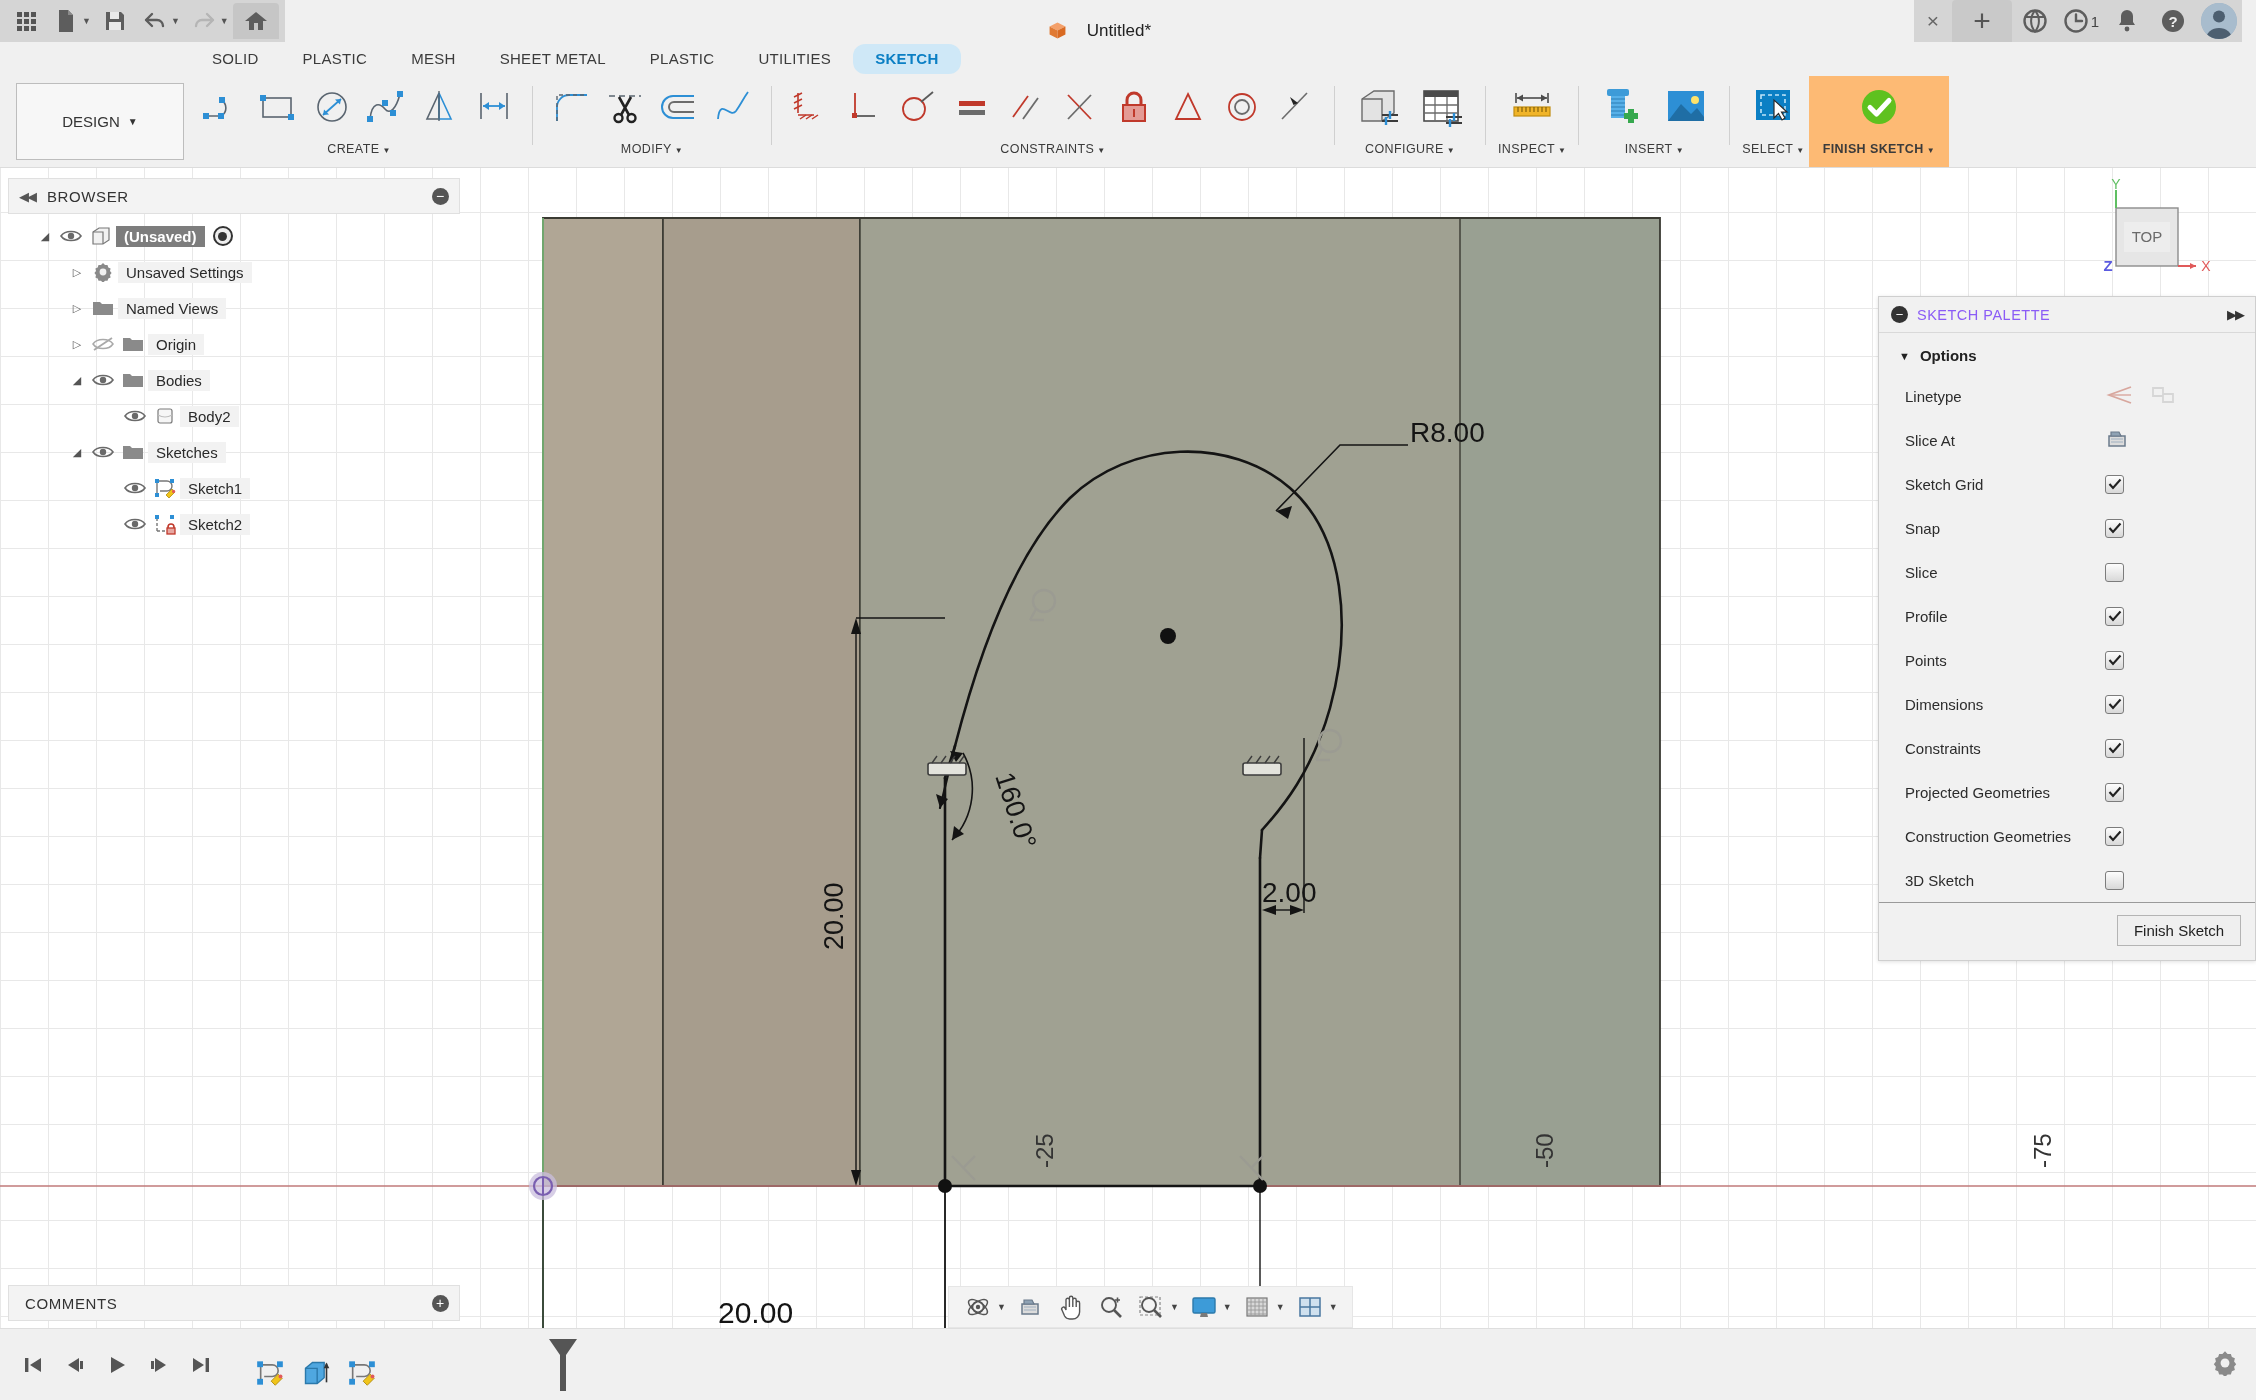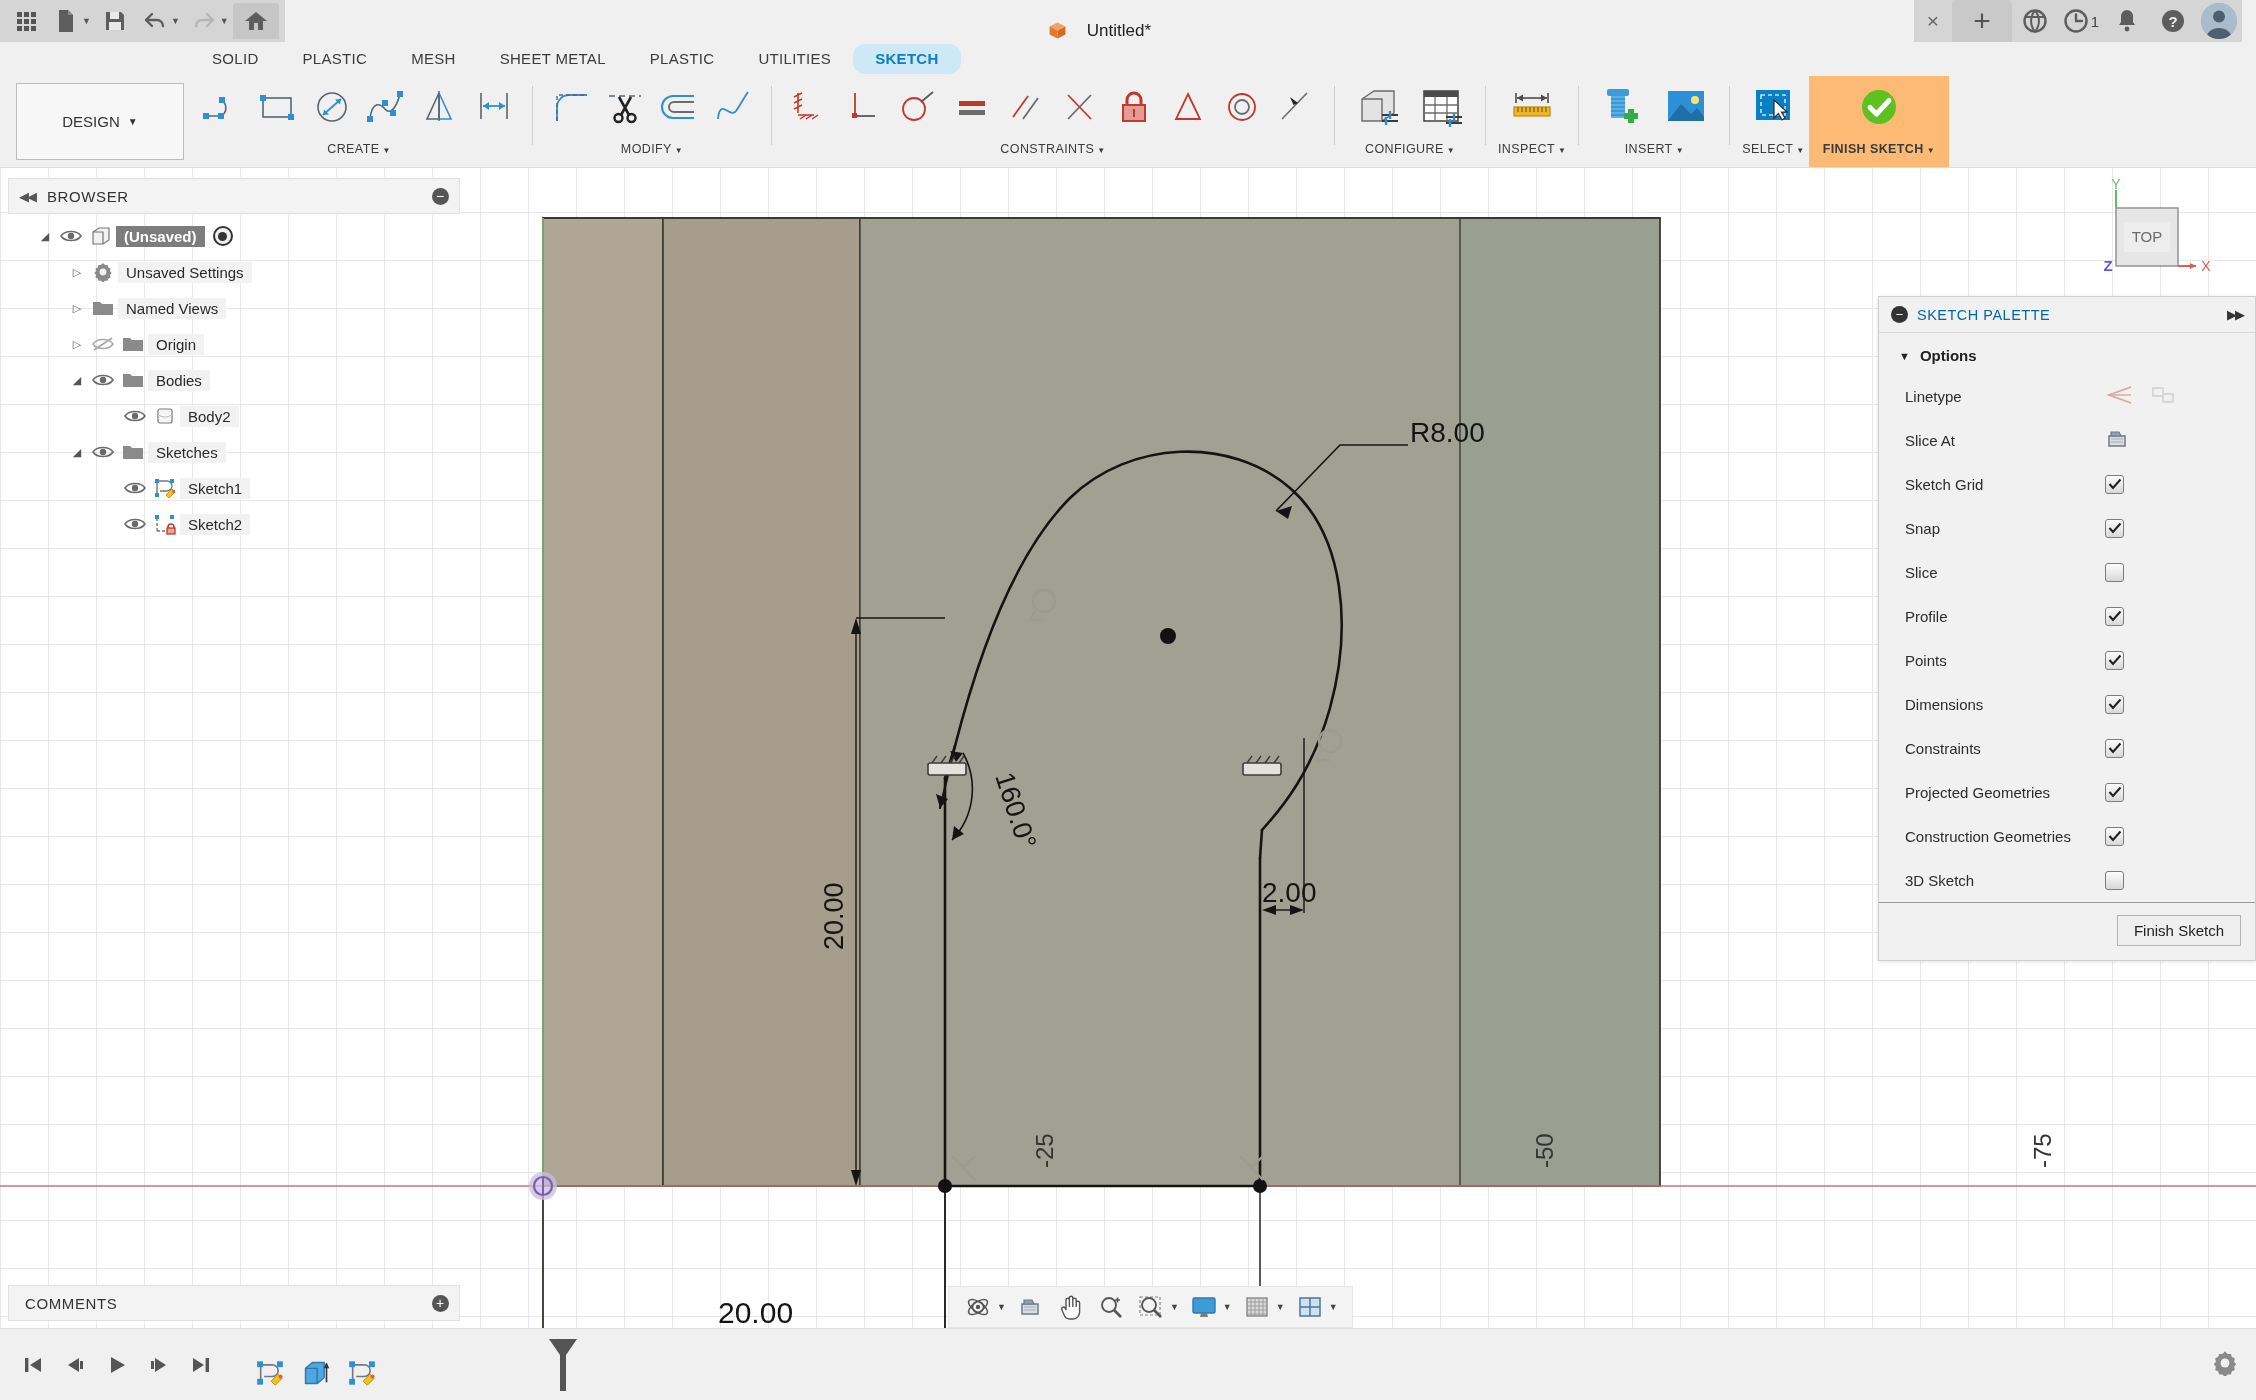--- a/index.html
+++ b/index.html
@@ -114,21 +114,21 @@
 
   
   .palette {
     position:absolute; top:296px; right:0px; width:378px;
     background:#f1f1f1; border:1px solid #cfcfcf;
     box-shadow:0 1px 4px rgba(0,0,0,.12);
   }
   .pal-head { height:36px; display:flex; align-items:center; border-bottom:1px solid #d9d9d9; background:#f1f1f1;}
   .pal-dot { width:17px;height:17px;border-radius:50%;background:#333;color:#fff;font-size:13px;
              display:flex;align-items:center;justify-content:center;margin:0 9px 0 12px; cursor:pointer; line-height:1;}
-  .pal-title { font-size:14.5px; color:#0369a1; letter-spacing:.5px;}
+  .pal-title { font-size:14.5px; color:#8b5cf6; letter-spacing:.5px;}
   .pal-exp { margin-left:auto; margin-right:12px; color:#333; font-size:13px; letter-spacing:-2px; cursor:pointer;}
   .pal-section { font-size:15px; font-weight:bold; color:#222; padding:14px 0 10px 20px; display:flex; align-items:center; cursor:pointer;}
   .pal-section .tri { font-size:11px; margin-right:10px;}
   .prow { display:flex; align-items:center; height:44px; padding:0 0 0 26px; font-size:15px; color:#2c2c2c;}
   .prow .pname { flex:1; }
   .prow .pctrl { width:150px; display:flex; align-items:center; }
   .cbx { width:19px;height:19px;border:1px solid #7c7c7c;border-radius:3px;
          background:linear-gradient(#fdfdfd,#d8d8d8); display:flex;align-items:center;justify-content:center;
          cursor:pointer;}
   .cbx svg { display:block; }

